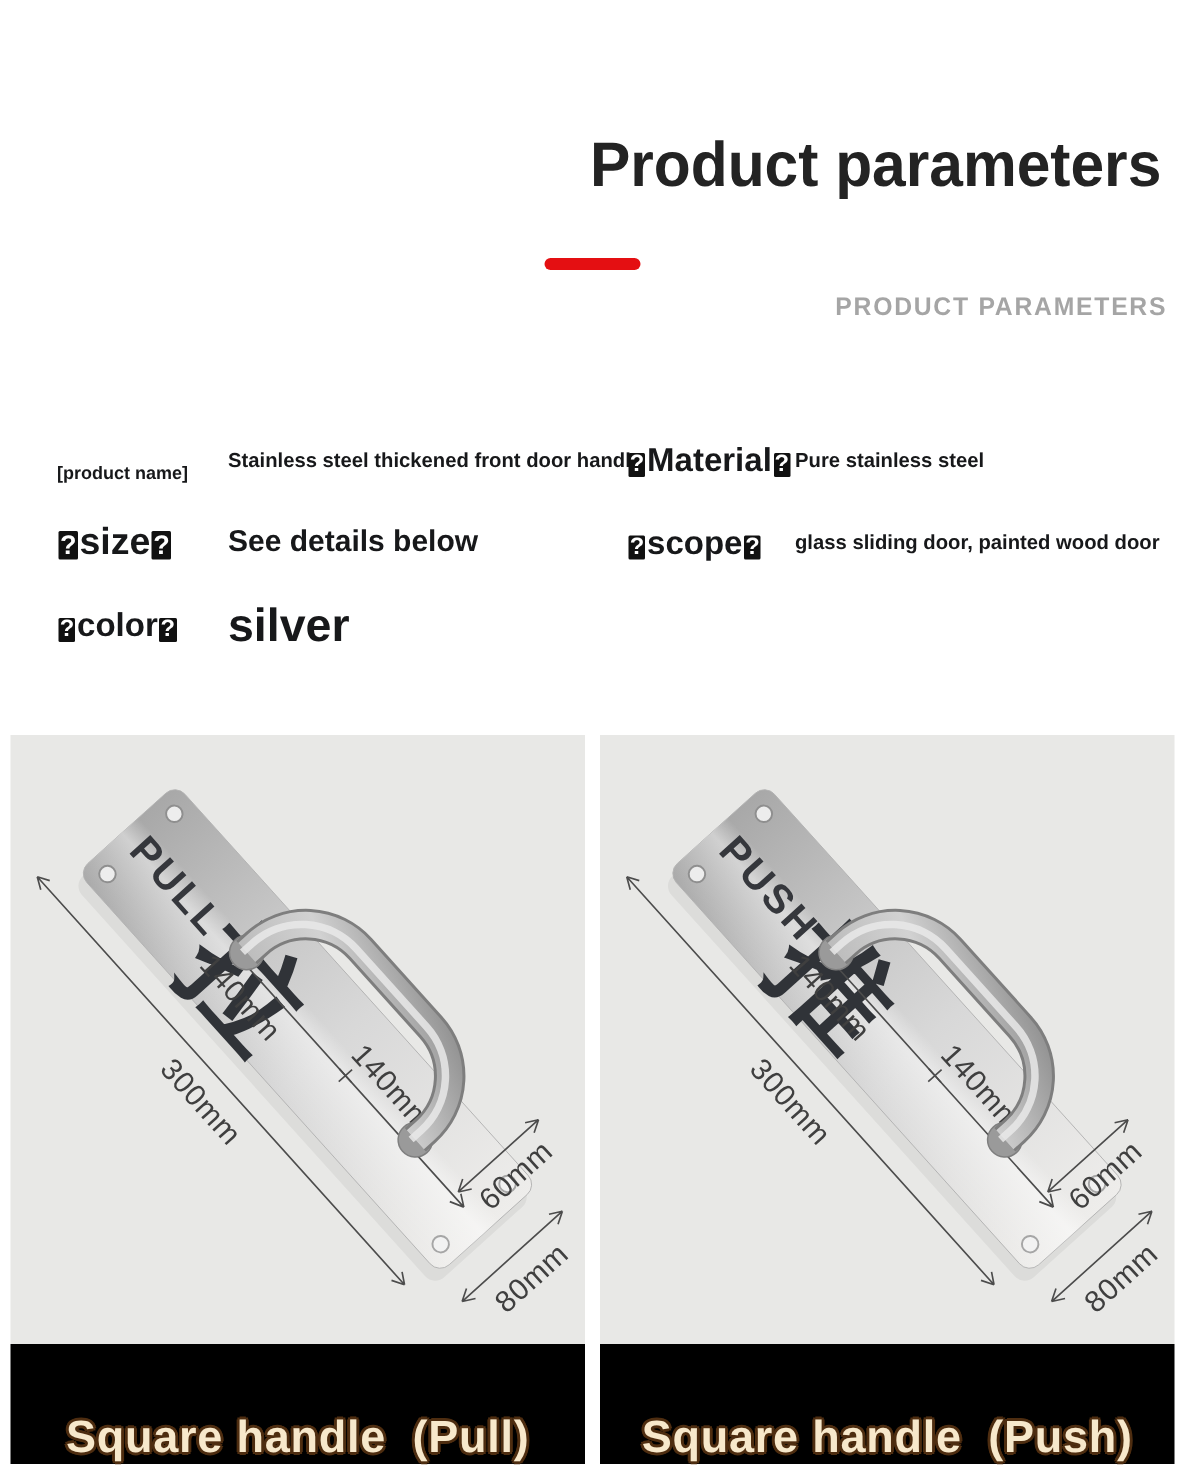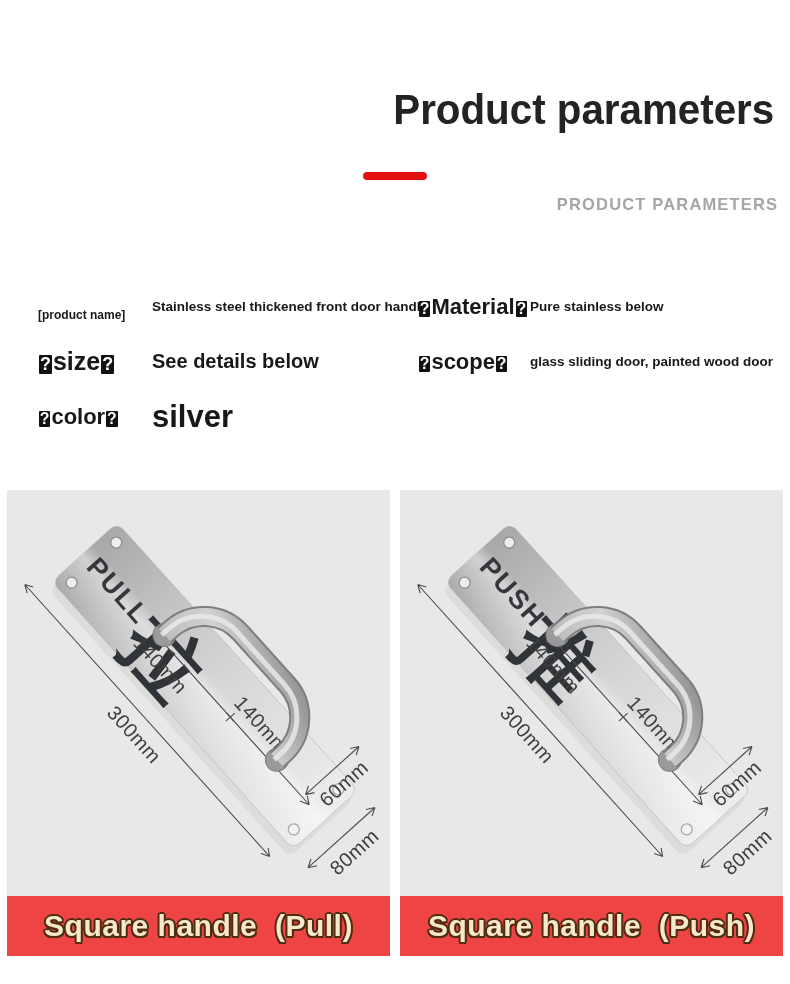--- a/index.html
+++ b/index.html
@@ -34,21 +34,21 @@
   
   .tofu{display:inline-block;background:#111;color:#fff;font-size:.72em;font-weight:700;
         width:.72em;height:1.02em;line-height:1.05em;text-align:center;border-radius:1px;
         margin:0 1px;vertical-align:-2%;}
 
   
   .products{display:flex;gap:10px;padding:0 7px;margin-top:46px;}
   .product-card{flex:1;min-width:0;}
   .photo{height:406px;background:#e8e8e6;overflow:hidden;}
   .photo svg{display:block;width:100%;height:100%;}
-  .banner{height:60px;background:#ef4444;display:flex;align-items:center;justify-content:center;}
+  .banner{height:80px;background:#000000;display:flex;align-items:flex-end;justify-content:center;}
   .caption{font-size:30px;font-weight:700;letter-spacing:.5px;color:#f7e8cb;white-space:pre;
     text-shadow:-2px 0 0 #4e2d10,2px 0 0 #4e2d10,0 -2px 0 #4e2d10,0 2px 0 #4e2d10,
       -1.5px -1.5px 0 #4e2d10,1.5px -1.5px 0 #4e2d10,-1.5px 1.5px 0 #4e2d10,1.5px 1.5px 0 #4e2d10;}
 
   
   .plate-word{font-family:"Liberation Sans",sans-serif;font-size:27px;font-weight:700;
               fill:#35373c;letter-spacing:2px;}
   .plate-char{font-family:"Liberation Sans",sans-serif;font-size:78px;font-weight:600;fill:#303338;}
   .dim-label{font-family:"Liberation Sans",sans-serif;font-size:20px;fill:#3f3f3f;letter-spacing:.5px;}
   .dim-line{stroke:#4c4c4c;stroke-width:1.1;fill:none;}
@@ -75,21 +75,21 @@
         <span class="p-value val-md">See details below</span>
       </div>
       <div class="param-row">
         <span class="p-label lab-md"><span class="tofu">?</span>color<span class="tofu">?</span></span>
         <span class="p-value val-lg">silver</span>
       </div>
     </div>
     <div class="param-col col-right">
       <div class="param-row">
         <span class="p-label lab-md"><span class="tofu">?</span>Material<span class="tofu">?</span></span>
-        <span class="p-value val-sm">Pure stainless below</span>
+        <span class="p-value val-sm">Pure stainless steel</span>
       </div>
       <div class="param-row">
         <span class="p-label lab-md"><span class="tofu">?</span>scope<span class="tofu">?</span></span>
         <span class="p-value val-sm val-indent">glass sliding door, painted wood door</span>
       </div>
     </div>
   </div>
 
   <svg width="0" height="0" style="position:absolute" aria-hidden="true">
     <defs>

